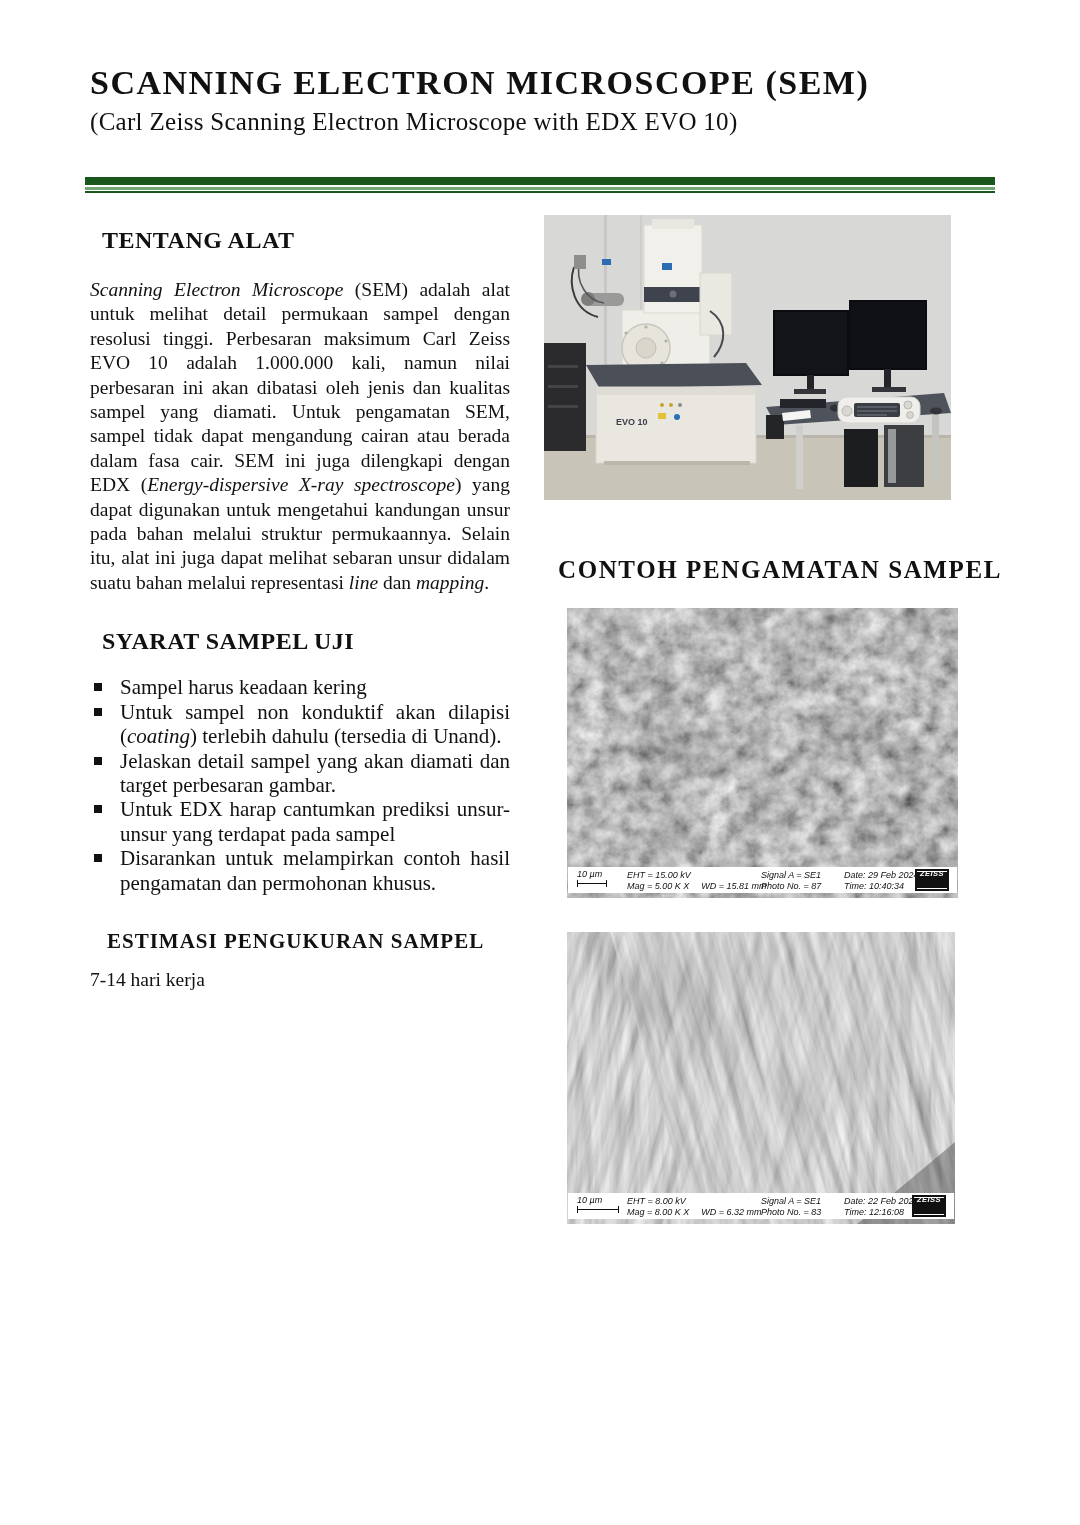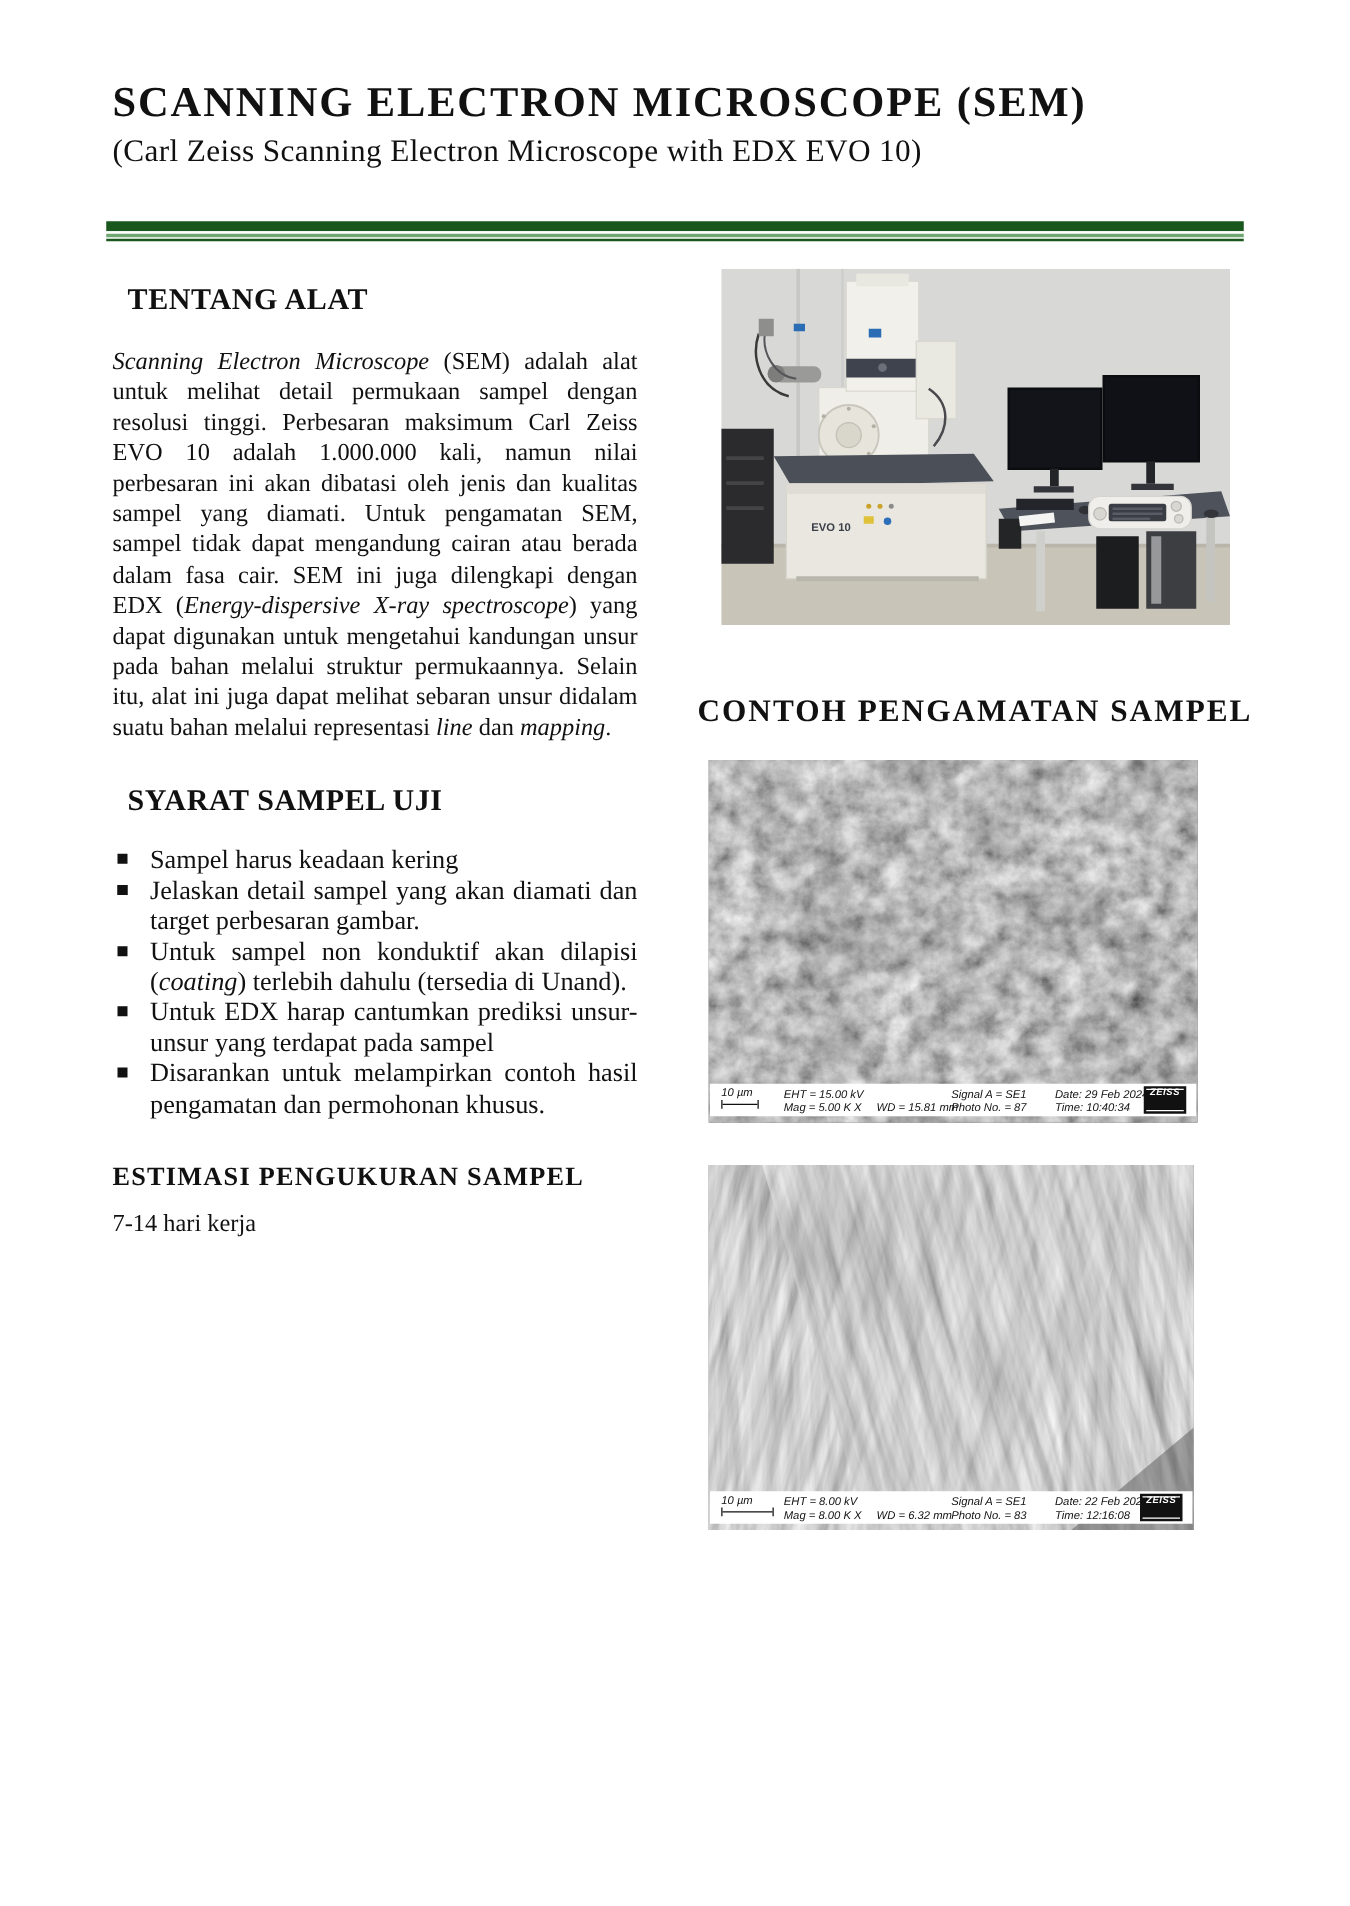--- a/index.html
+++ b/index.html
@@ -15,30 +15,30 @@
   .rule .r1{height:8px;background:#1a571c;}
   .rule .r2{height:2px;background:#ffffff;}
   .rule .r3{height:3px;background:#6fa671;}
   .rule .r4{height:1px;background:#ffffff;}
   .rule .r5{height:2px;background:#1a571c;}
 
   
   .leftcol{position:absolute;left:90px;top:215px;width:420px;}
   .h2{font-size:24px;font-weight:bold;letter-spacing:0.5px;margin:12px;}
   .h2.sect2{margin-top:33px;}
-  .h3{font-size:21px;font-weight:bold;letter-spacing:1px;margin:34px 0 0 0;font-family:Liberation Serif, serif;}
+  .h3{font-size:21px;font-weight:bold;letter-spacing:1px;margin:34px 0 0 17px;font-family:Liberation Serif, serif;}
   .body-p{margin:24px 0 0 0;font-size:19.5px;line-height:24.4px;text-align:justify;}
   .lead{margin:14px 0 0 0;font-size:19.5px;line-height:24.4px;}
   ul.bullets{list-style:none;margin:20px 0 0 0;padding:0;}
   ul.bullets li{position:relative;padding-left:30px;font-size:21px;line-height:24.4px;
                 text-align:justify;margin:0;}
   ul.bullets .bullet{position:absolute;left:4px;top:8px;width:8px;height:8px;background:#111;}
 
   
-  .photo{position:absolute;left:577px;top:215px;width:413px;height:285px;}
+  .photo{position:absolute;left:544px;top:215px;width:413px;height:285px;}
   .samples-h{position:absolute;left:558px;top:556px;width:407px;font-size:25px;font-weight:bold;
              letter-spacing:1.6px;white-space:nowrap;}
   .micro{position:absolute;background:#5d5d5d;}
   .micro1{left:567px;top:608px;width:391px;height:290px;}
   .micro2{left:567px;top:932px;width:388px;height:292px;}
   .micro svg.tex{position:absolute;left:0;top:0;}
 
   
   .metabar{position:absolute;left:1px;right:1px;bottom:5px;height:26px;background:#ffffff;
            font-family:"Liberation Sans", sans-serif;font-style:italic;font-size:9px;color:#111;}
@@ -73,22 +73,22 @@
   </div>
 
   <div class="leftcol">
     <h2 class="h2">TENTANG ALAT</h2>
     <p class="body-p"><i>Scanning Electron Microscope</i><span> (SEM) adalah alat untuk melihat detail permukaan sampel dengan resolusi tinggi. Perbesaran maksimum Carl Zeiss EVO 10 adalah 1.000.000 kali, namun nilai perbesaran ini akan dibatasi oleh jenis dan kualitas sampel yang diamati. Untuk pengamatan SEM, sampel tidak dapat mengandung cairan atau berada dalam fasa cair. SEM ini juga dilengkapi dengan EDX (</span><i>Energy-dispersive X-ray spectroscope</i><span>) yang dapat digunakan untuk mengetahui kandungan unsur pada bahan melalui struktur permukaannya. Selain itu, alat ini juga dapat melihat sebaran unsur didalam suatu bahan melalui representasi </span><i>line</i><span> dan </span><i>mapping</i><span>.</span></p>
 
     <h2 class="h2 sect2">SYARAT SAMPEL UJI</h2>
     <ul class="bullets">
       <li><span class="bullet"></span><span>Sampel harus keadaan kering</span></li>
       <li><span class="bullet"></span></li>
+      <li><span class="bullet"></span><span>Untuk sampel non konduktif akan dilapisi (</span><i>coating</i><span>) terlebih dahulu (tersedia di Unand).</span></li>
       <li><span class="bullet"></span><span>Jelaskan detail sampel yang akan diamati dan target perbesaran gambar.</span></li>
-      <li><span class="bullet"></span><span>Untuk sampel non konduktif akan dilapisi (</span><i>coating</i><span>) terlebih dahulu (tersedia di Unand).</span></li>
       <li><span class="bullet"></span><span>Untuk EDX harap cantumkan prediksi unsur-unsur yang terdapat pada sampel</span></li>
       <li><span class="bullet"></span><span>Disarankan untuk melampirkan contoh hasil pengamatan dan permohonan khusus.</span></li>
     </ul>
 
     <h3 class="h3">ESTIMASI PENGUKURAN SAMPEL</h3>
     <p class="lead">7-14 hari kerja</p>
   </div>
 
   <div class="photo">
     <svg width="407" height="285" viewBox="0 0 407 285" xmlns="http://www.w3.org/2000/svg">

